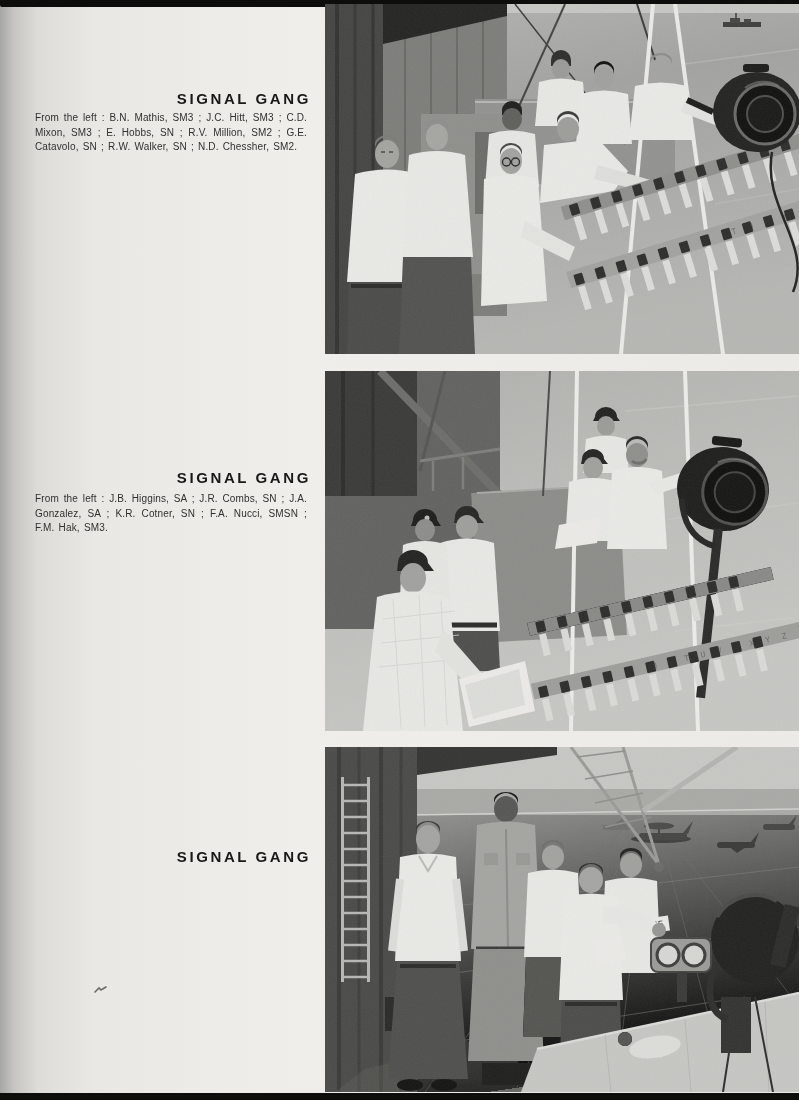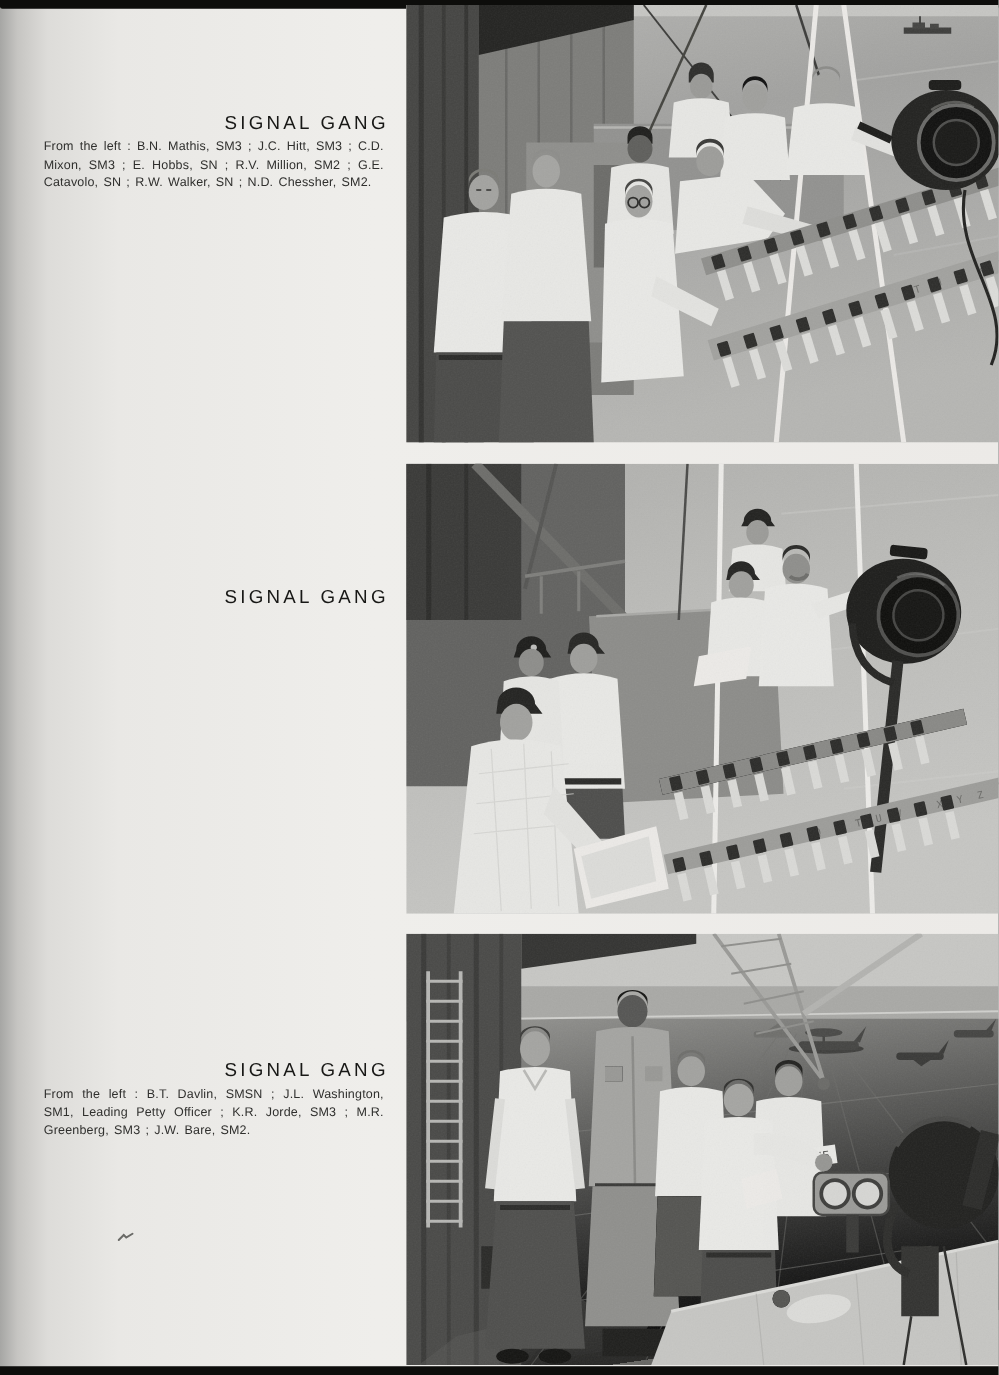--- a/index.html
+++ b/index.html
@@ -7,21 +7,21 @@
     position:relative;width:799px;height:1100px;overflow:hidden;
     background:linear-gradient(to right,#a6a6a4 0px,#c6c5c2 14px,#dddcd9 38px,#e9e8e5 95px,#eeede a 0);
     background:linear-gradient(to right,#a6a6a4 0px,#c6c5c2 14px,#dddcd9 38px,#e9e8e5 95px,#efeeeb 300px,#eceae7 799px);
     font-family:"Liberation Sans",sans-serif;
   }
   .edge-bar{position:absolute;left:0;width:100%;background:#0d0d0b;}
   .edge-bar.top{top:0;height:7px;border-radius:0 0 2px 2px;}
   .edge-bar.bottom{top:1093px;height:7px;}
   .heading{
     position:absolute;left:40px;width:271px;text-align:right;
-    font-size:15px;font-weight:normal;letter-spacing:2.6px;color:#181816;
+    font-size:15px;font-weight:bold;letter-spacing:2.6px;color:#181816;
     white-space:nowrap;
   }
   .caption{
     position:absolute;left:35px;width:272px;text-align:justify;
     font-size:10px;line-height:14.6px;letter-spacing:0.15px;word-spacing:1.2px;
     color:#30302e;
   }
   figure.photo{position:absolute;left:325px;margin:0;padding:0;}
   figure.photo svg{display:block;width:100%;height:100%;}
   .pg-mark{position:absolute;left:93px;top:985px;width:16px;height:10px;}
@@ -31,23 +31,23 @@
 <body>
 
 <div class="page">
 
   <div class="edge-bar top"></div>
 
   <h2 class="heading" style="top:78px">SIGNAL GANG</h2>
   <p class="caption" style="top:101px">From the left : B.N. Mathis, SM3 ; J.C. Hitt, SM3 ; C.D. Mixon, SM3 ; E. Hobbs, SN ; R.V. Million, SM2 ; G.E. Catavolo, SN ; R.W. Walker, SN ; N.D. Chessher, SM2.</p>
 
   <h2 class="heading" style="top:457px">SIGNAL GANG</h2>
+  <p class="caption" style="top:482px">From the left : J.B. Higgins, SA ; J.R. Combs, SN ; J.A. Gonzalez, SA ; K.R. Cotner, SN ; F.A. Nucci, SMSN ; F.M. Hak, SM3.</p>
 
   <h2 class="heading" style="top:836px">SIGNAL GANG</h2>
-  <p class="caption" style="top:859px">From the left : B.T. Davlin, SMSN ; J.L. Washington, SM1, Leading Petty Officer ; K.R. Jorde, SM3 ; M.R. Greenberg, SM3 ; J.W. Bare, SM2.</p>
 
   <figure class="photo" style="top:4px;width:474px;height:350px">
     <svg viewBox="0 0 474 350" preserveAspectRatio="none">
       <defs>
         <linearGradient id="p1sea" x1="0" y1="0" x2="0.25" y2="1">
           <stop offset="0" stop-color="#b4b4b1"></stop>
             <stop offset="0.35" stop-color="#a2a2a0"></stop>
             <stop offset="1" stop-color="#b6b6b3"></stop>
         </linearGradient>
         <filter id="p1g">

